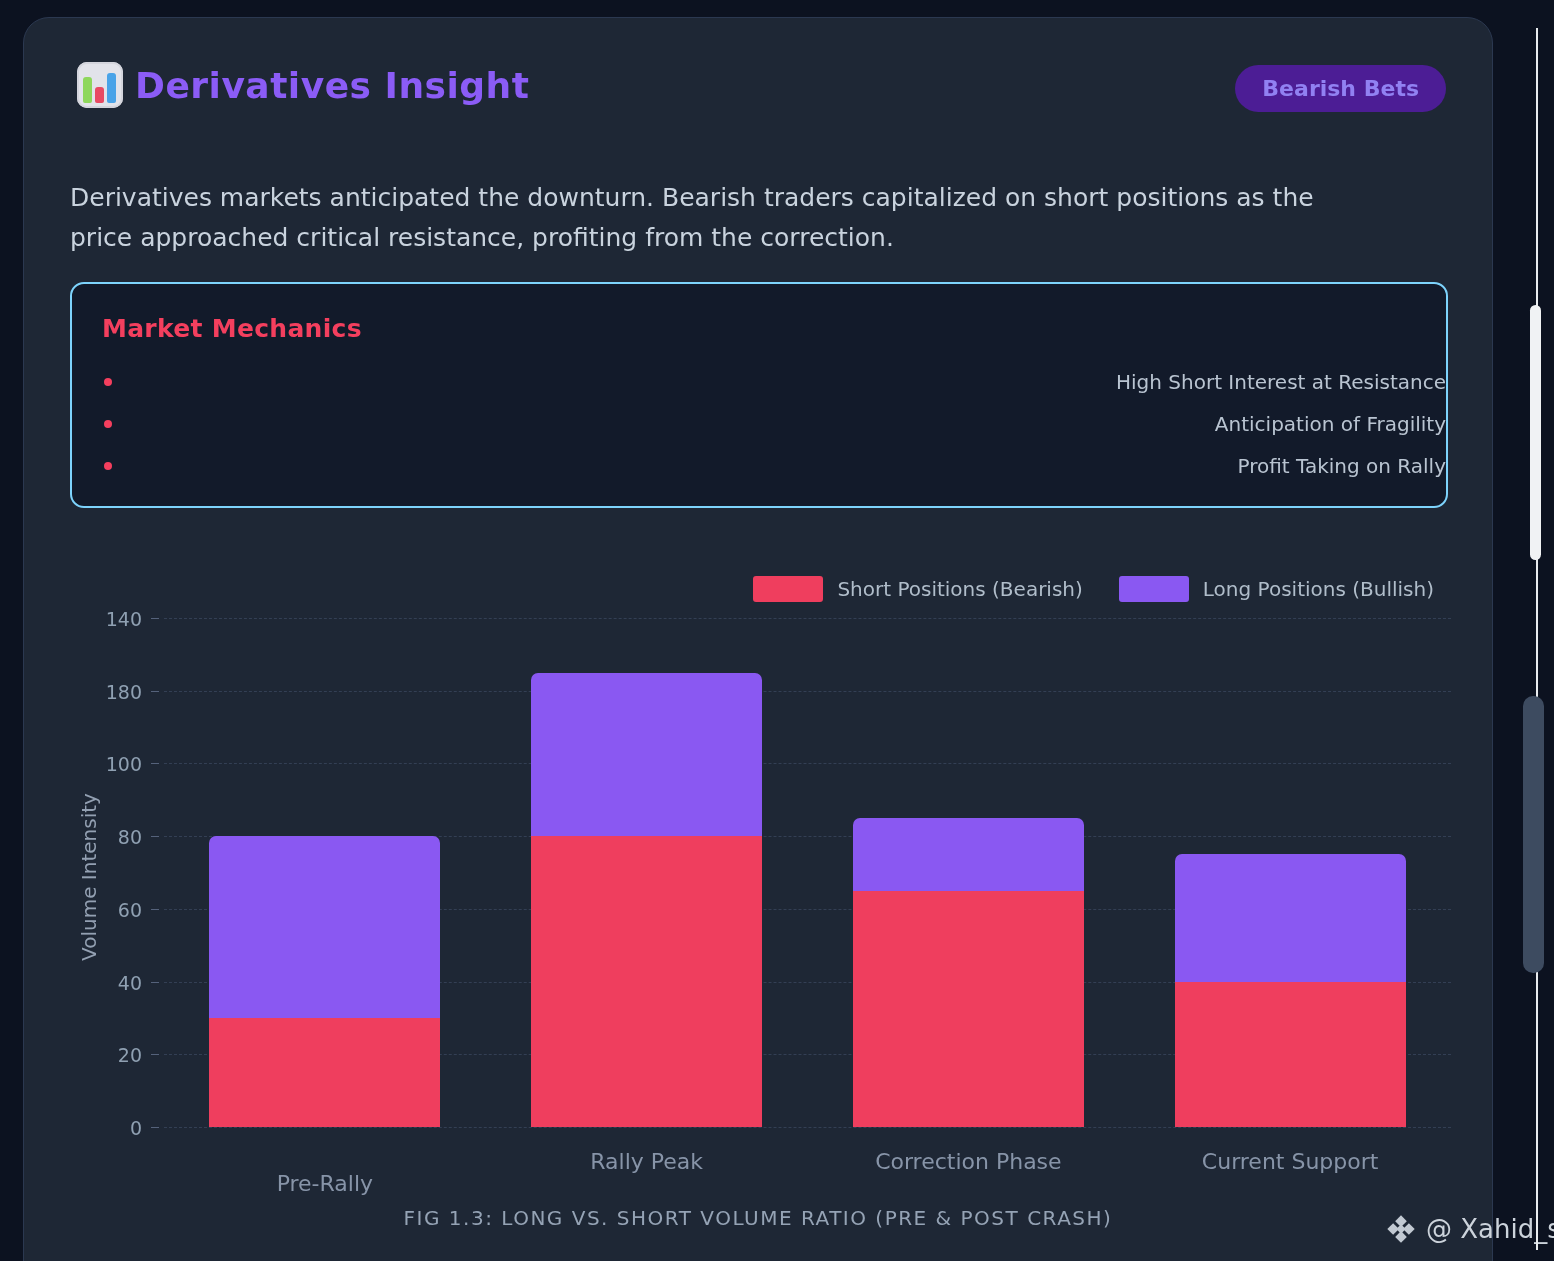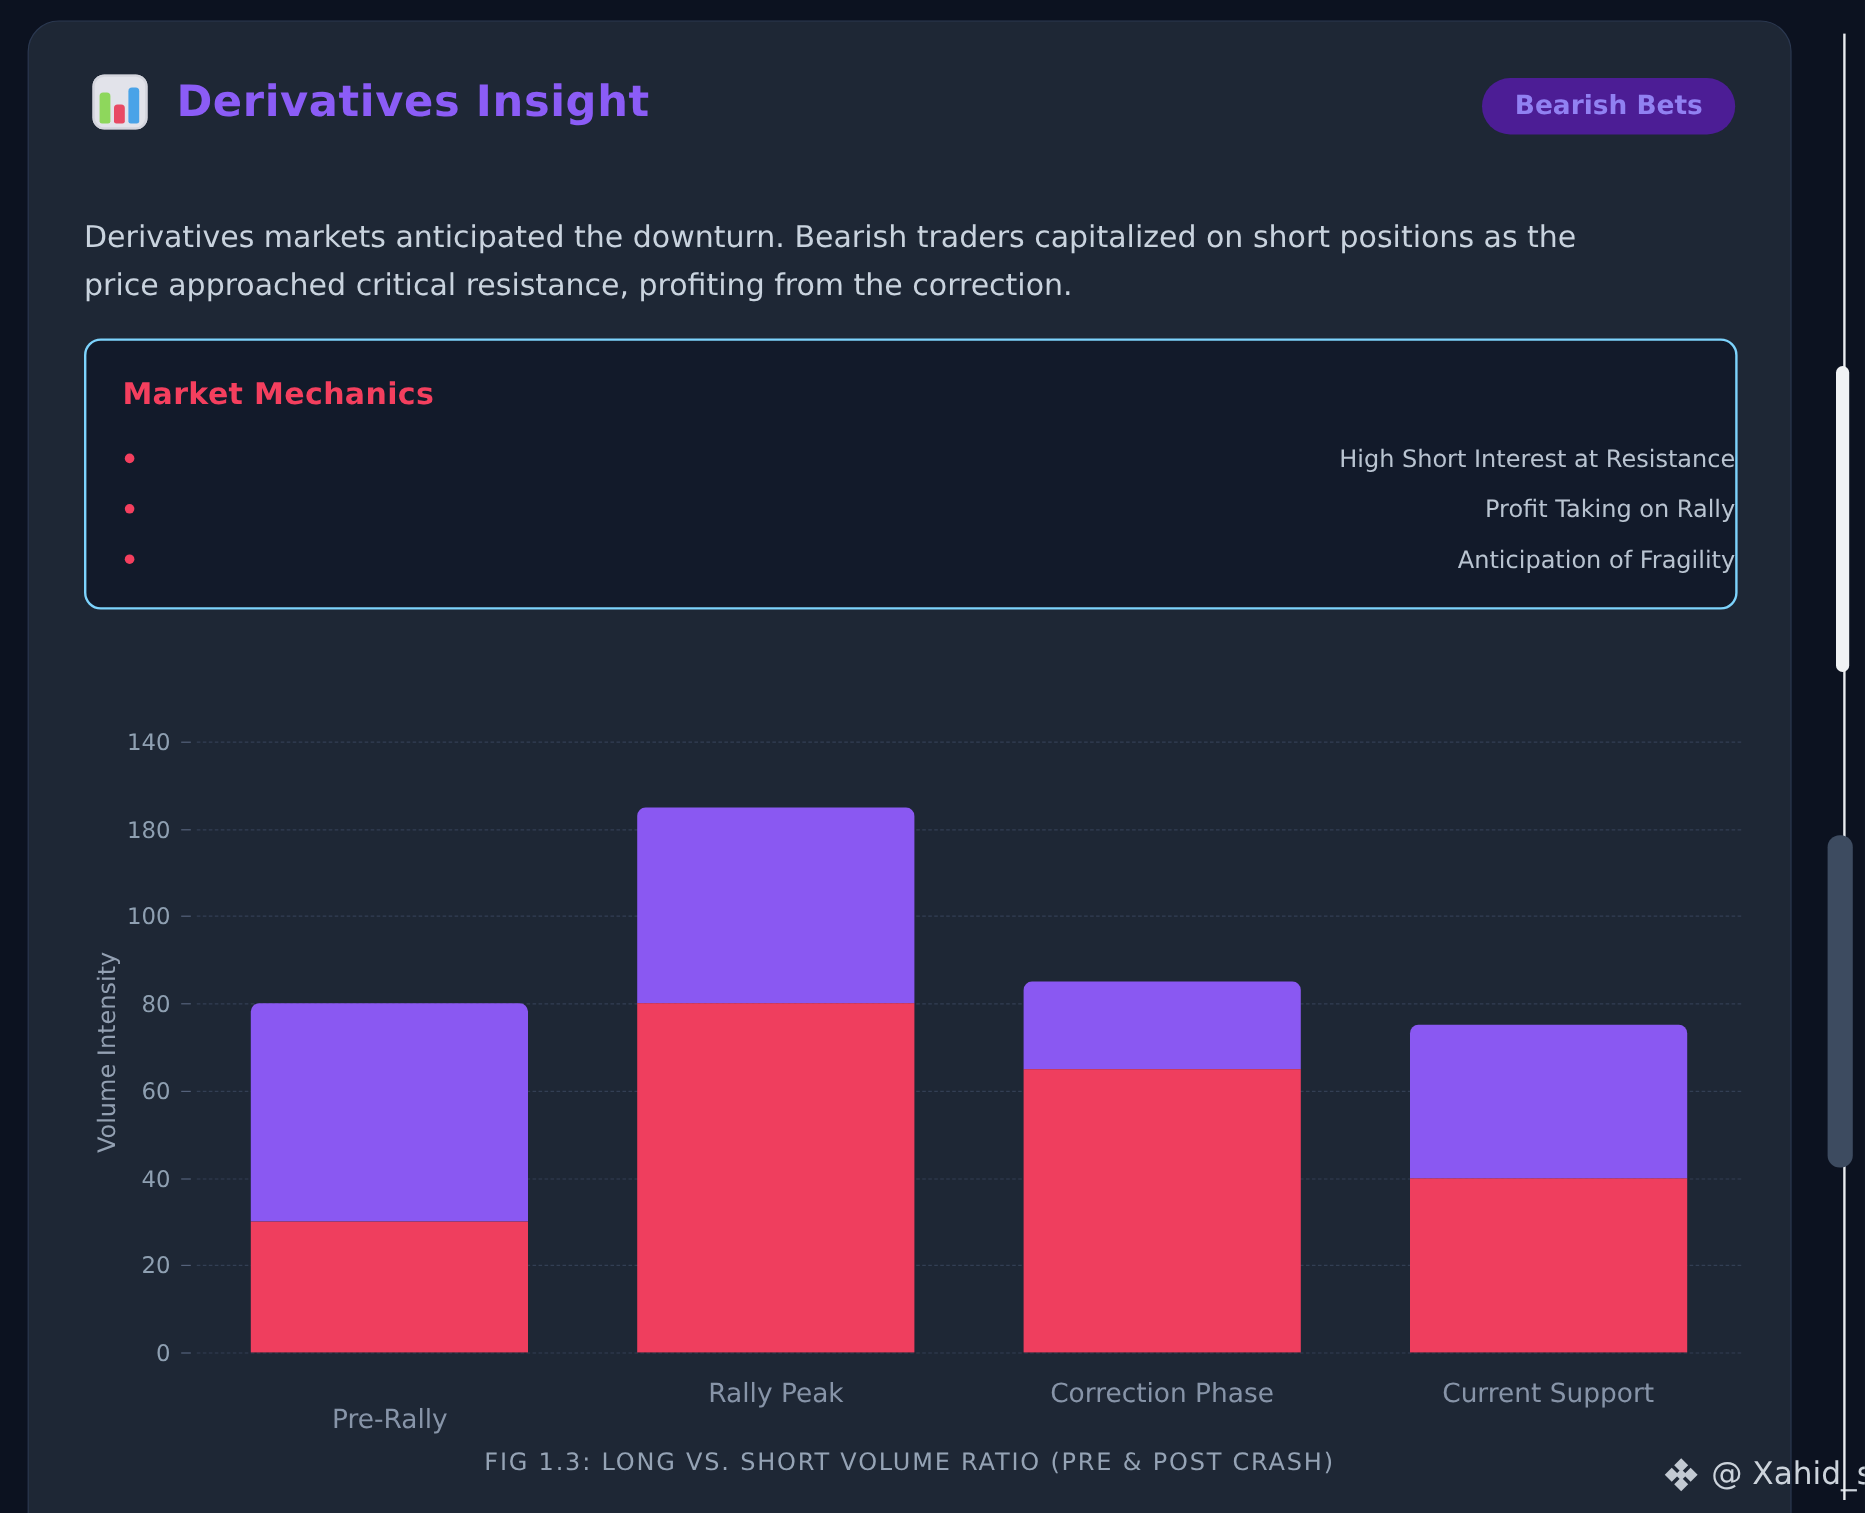--- a/index.html
+++ b/index.html
@@ -8,21 +8,21 @@
     position:relative; overflow:hidden;
     background:#0c1220;
     font-family:"DejaVu Sans", sans-serif;
     color:#c9d3de;
   }
   .card {
     position:absolute; left:23px; top:17px; width:1470px; height:1300px;
     background:#1e2735; border:1px solid #2b3850; border-radius:26px;
   }
   
-  .hdr { position:absolute; left:53px; top:44px; display:flex; align-items:center; gap:24px;justify-content:space-between; }
+  .hdr { position:absolute; left:53px; top:44px; display:flex; align-items:center; gap:12px;justify-content:space-between; }
   .emoji-chart { width:46px; height:46px; background:#e2e3ea; border-radius:10px; position:relative;
     box-shadow: inset 0 0 0 2px #d4d5dd; }
   .emoji-chart .b { position:absolute; bottom:5px; width:9px; border-radius:3px 3px 2px 2px; }
   .emoji-chart .b1 { left:6px;  height:26px; background:#8ed75c; }
   .emoji-chart .b2 { left:18px; height:16px; background:#e84a63; }
   .emoji-chart .b3 { left:30px; height:30px; background:#49a3e8; }
   .title { font-size:36px; font-weight:bold; color:#8b5cf6; letter-spacing:0.5px; }
   .badge {
     position:absolute; top:47px; right:46px;
     background:#4c1d95; color:#9181f2; font-size:22px; font-weight:bold;
@@ -84,25 +84,35 @@
     <div class="title">Derivatives Insight</div>
   </div>
   <div class="badge">Bearish Bets</div>
 
   <div class="desc">Derivatives markets anticipated the downturn. Bearish traders capitalized on short positions as the price approached critical resistance, profiting from the correction.</div>
 
   <div class="mech">
     <h2>Market Mechanics</h2>
     <ul>
       <li><span class="dot"></span><span>High Short Interest at Resistance</span></li>
+      <li><span class="dot"></span><span>Anticipation of Fragility</span></li>
       <li><span class="dot"></span><span>Profit Taking on Rally</span></li>
-      <li><span class="dot"></span><span>Anticipation of Fragility</span></li>
     </ul>
   </div>
 
+  <div class="legend">
+    <div class="item">
+      <span class="swatch" id="swatch-short" style="background: rgb(239, 62, 94);"></span>
+      <span class="lbl">Short Positions (Bearish)</span>
+    </div>
+    <div class="item">
+      <span class="swatch" id="swatch-long" style="background: rgb(138, 88, 242);"></span>
+      <span class="lbl">Long Positions (Bullish)</span>
+    </div>
+  </div>
 
   <div class="ylabel">Volume Intensity</div>
   <div class="plot" id="plot">
       <div class="gridline" style="top: 509px;">
         <span class="tick-dash"></span>
         <span class="ylab">0</span>
       </div>
       <div class="gridline" style="top: 436.286px;">
         <span class="tick-dash"></span>
         <span class="ylab">20</span>

